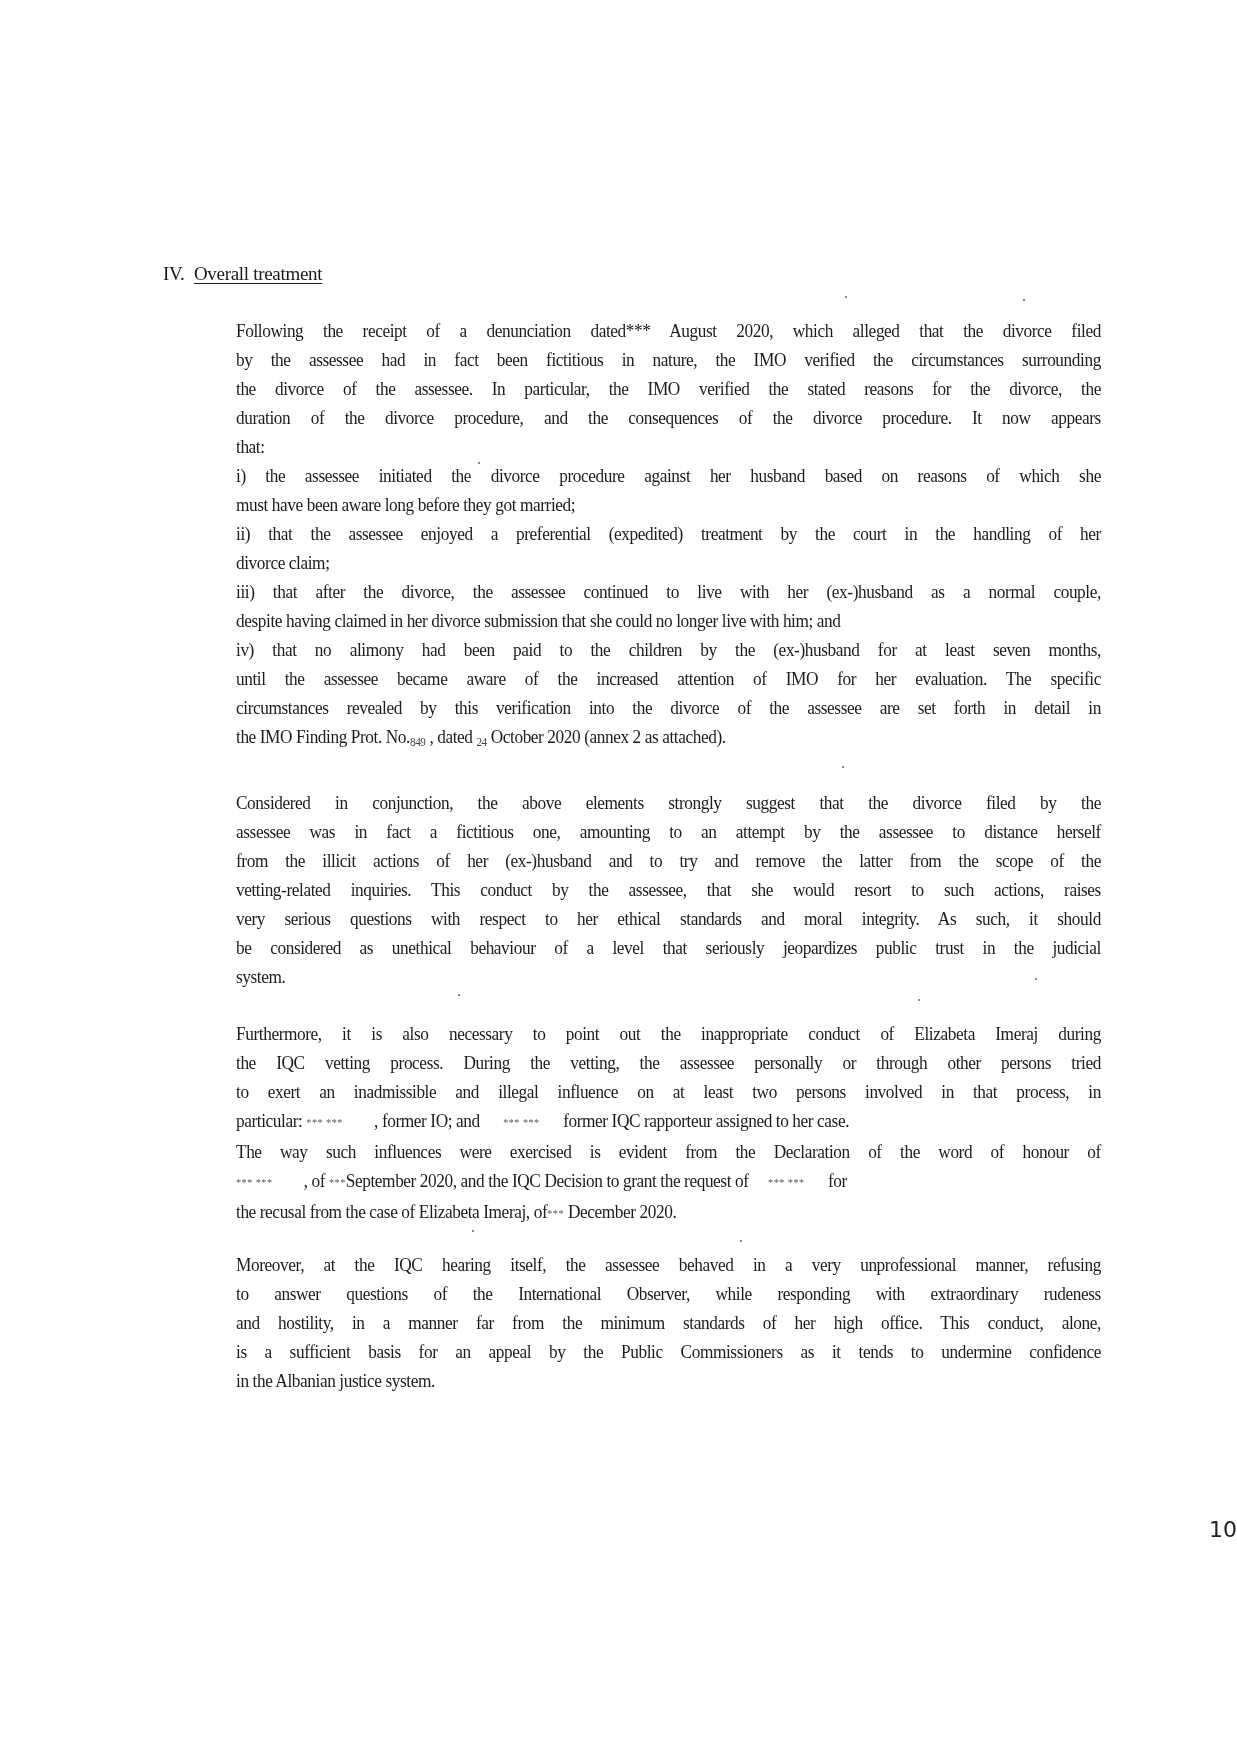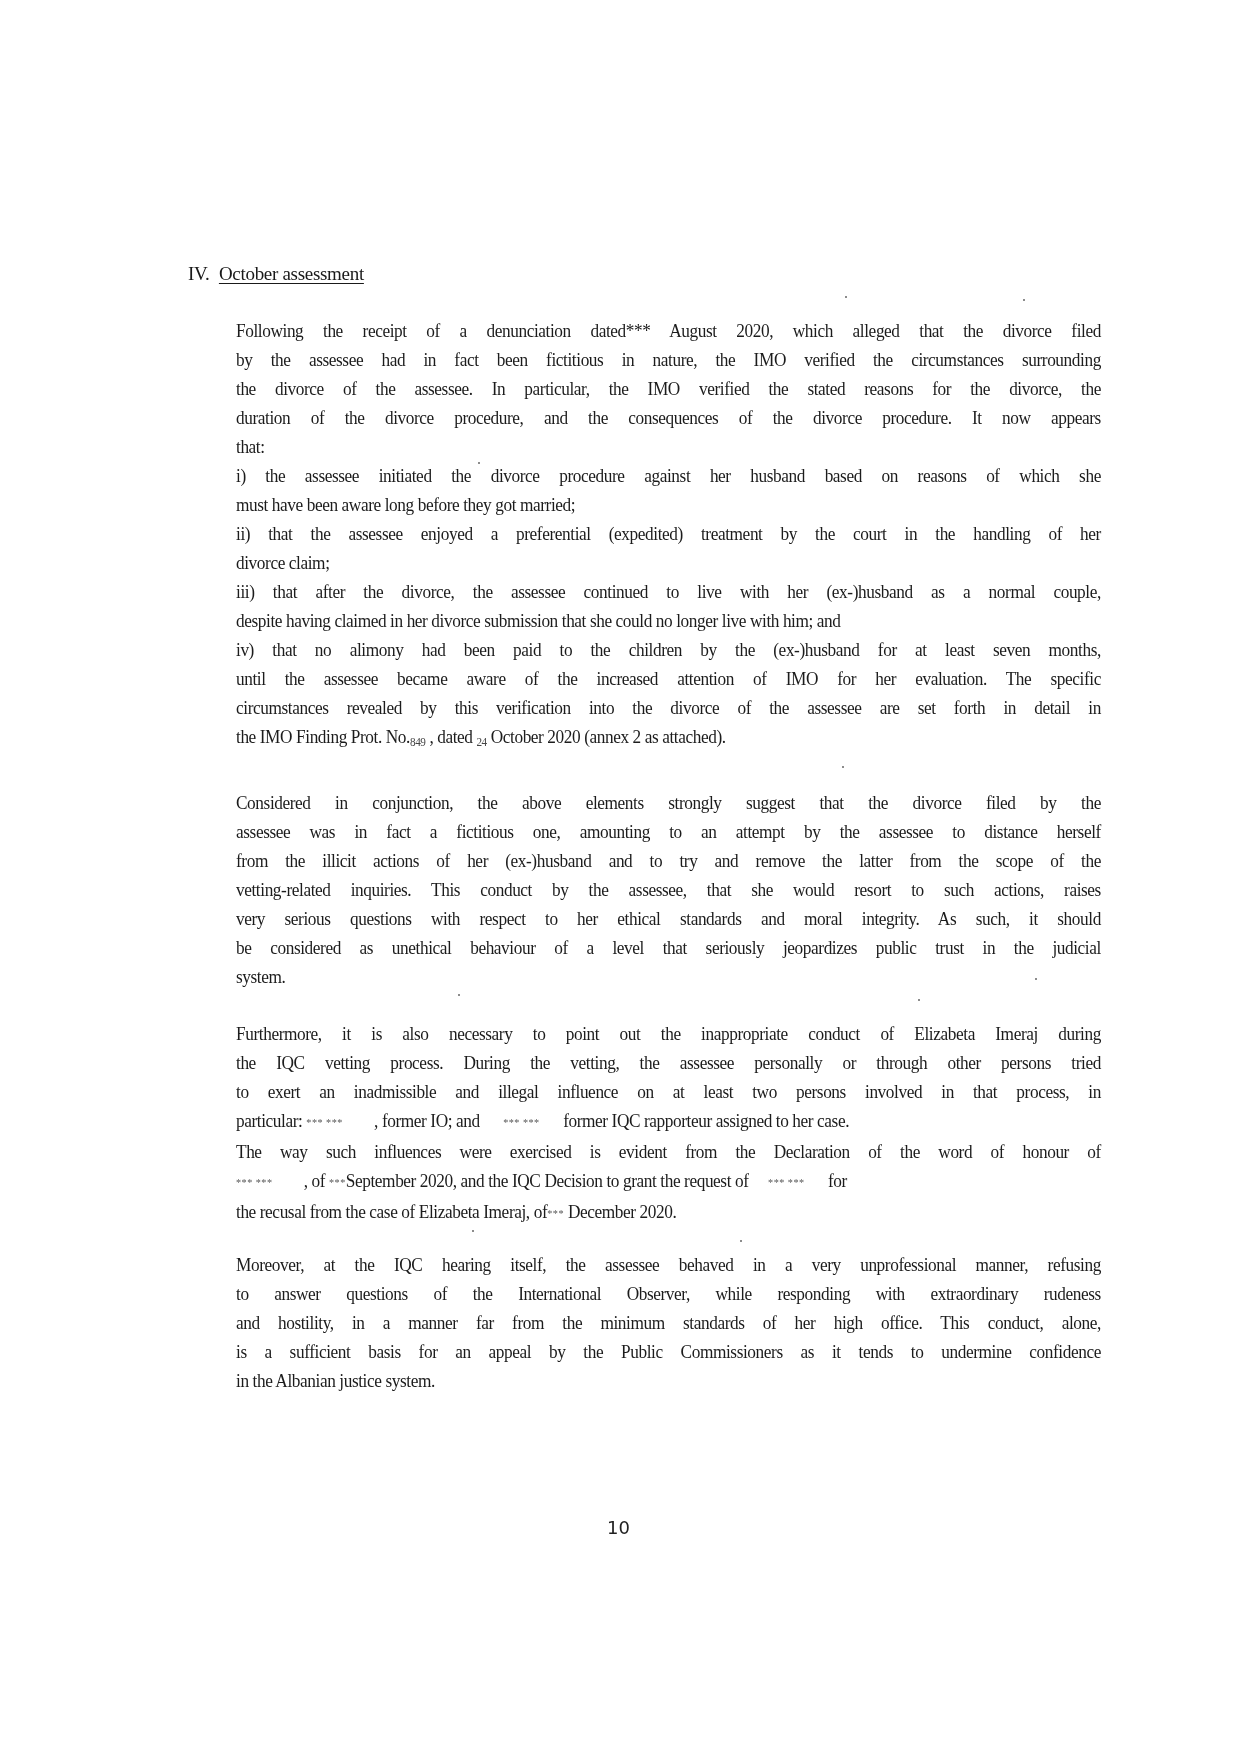--- a/index.html
+++ b/index.html
@@ -22,21 +22,21 @@
       background: #ffffff;
     }
     .section-heading {
       position: absolute;
       left: 163px;
       top: 263px;
       font-size: 19px;
       letter-spacing: -0.3px;
       color: #1a1a1a;
     }
-    .section-heading .num { margin-right: 5px; margin-left: 25px; }
+    .section-heading .num { margin-right: 5px; }
     .section-heading .title {
       text-decoration: underline;
       text-underline-offset: 3px;
       text-decoration-thickness: 1px;
     }
     .para {
       position: absolute;
       left: 236px;
       width: 866px;
       font-size: 18.6px;
@@ -68,40 +68,40 @@
     }
     .p1 { top: 316px; }
     .p2 { top: 788px; }
     .p3 { top: 1019px; }
     .p4 { top: 1250px; }
     .page-number {
       position: absolute;
       left: 0;
       width: 1237px;
       top: 1517px;
-      text-align: center;
+      text-align: right;
       font-family: "DejaVu Sans", "Liberation Sans", sans-serif;
-      font-size: 18px;
+      font-size: 22px;
       color: #222;
     }
     .speck {
       position: absolute;
       width: 2px; height: 2px;
       background: #666;
       border-radius: 50%;
     }
   </style>
 </head>
 <body>
 
 <div class="page">
 
   <div class="section-heading">
     <span class="num">IV.</span>
-    <span class="title">October assessment</span>
+    <span class="title">Overall treatment</span>
   </div>
 
   <div class="para p1">
     <span class="line">Following the receipt of a denunciation dated*** August 2020, which alleged that the divorce filed</span>
     <span class="line">by the assessee had in fact been fictitious in nature, the IMO verified the circumstances surrounding</span>
     <span class="line">the divorce of the assessee.  In particular, the IMO verified the stated reasons for the divorce, the</span>
     <span class="line">duration of the divorce procedure, and the consequences of the divorce procedure. It now appears</span>
     <span class="line last">that:</span>
     <span class="line">i) the assessee initiated the divorce procedure against her husband based on reasons of which she</span>
     <span class="line last">must have been aware long before they got married;</span>

